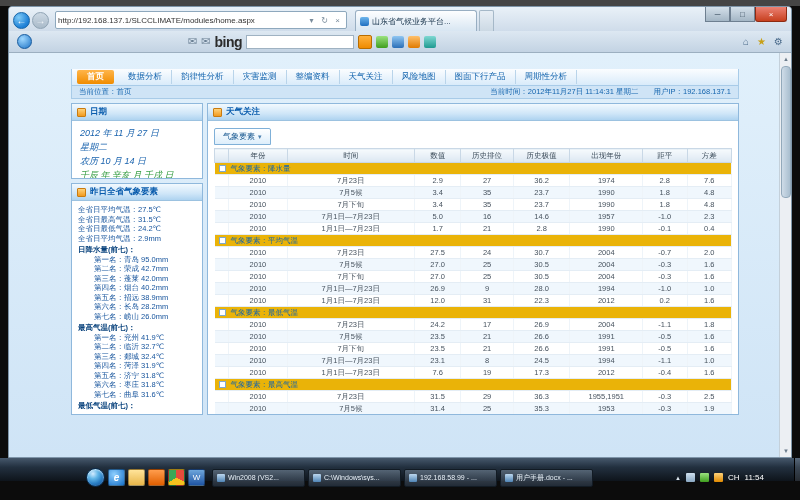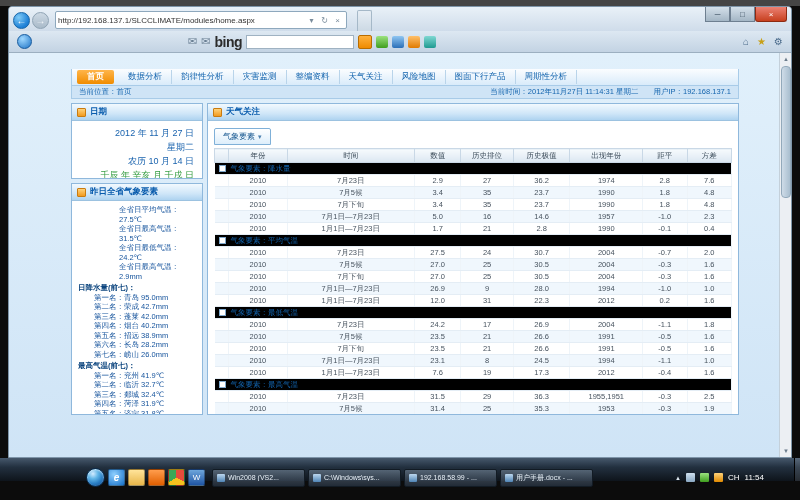--- a/index.html
+++ b/index.html
@@ -88,40 +88,40 @@
   .cols{display:flex;gap:4px;margin-top:4px;height:312px;}
   .sidebar{width:132px;display:flex;flex-direction:column;gap:4px;flex:none;}
   .main{flex:1;min-width:0;}
   .panel{background:#fff;border:1px solid #8fb8dc;display:flex;flex-direction:column;overflow:hidden;}
   .panel-hd{height:17px;flex:none;background:linear-gradient(#f2f9fe,#cfe6f8 60%,#aed3f0);
             border-bottom:1px solid #9cc2e0;display:flex;align-items:center;gap:4px;padding:0 5px;
             font-size:8.5px;font-weight:bold;color:#0a5cad;}
   .hd-ico{width:9px;height:9px;background:linear-gradient(#ffd27a,#f29a1e);border:1px solid #c97b10;border-radius:1px;flex:none;}
   .date-panel{height:76px;flex:none;}
   .date-body{padding:5px 8px;}
-  .dline{font-size:9px;line-height:14px;color:#1a63ae;text-align:right;}
+  .dline{font-size:9px;line-height:14px;color:#1a63ae;text-align:left;font-style:italic;}
   .dline.green{color:#2f9a3c;}
   .stats-panel{flex:1;}
   .stats-body{padding:4px 6px;overflow:hidden;font-size:7.5px;line-height:9.5px;}
-  .sline{color:#15539c;margin-left:41px;}
+  .sline{color:#15539c;}
   .sghead{color:#0b447e;font-weight:bold;margin-top:2px;}
   .sitem{padding-left:16px;color:#15539c;}
   
   .main-panel{height:312px;}
   .main-body{padding:4px 6px;overflow:hidden;}
   .filter-btn{display:inline-flex;align-items:center;gap:3px;border:1px solid #7fb0d8;
               background:linear-gradient(#ffffff,#ddeefb);font-size:8px;color:#15568f;
               padding:2px 8px;border-radius:2px 2px 0 0;cursor:pointer;}
   .filter-btn .car::before{content:"\25BE";font-size:7px;color:#4a7fae;}
   table.wt{border-collapse:collapse;width:100%;margin-top:3px;font-size:7.5px;table-layout:fixed;}
   .wt th{background:linear-gradient(#f6fafd,#dbe7f1);border:1px solid #c9d8e6;color:#3a4a58;
          font-weight:normal;height:14px;white-space:nowrap;overflow:hidden;}
   .wt td{height:12px;text-align:center;border-bottom:1px solid #e4edf5;border-right:1px solid #eef4f9;
          color:#46525e;white-space:nowrap;overflow:hidden;}
-  .wt tr.sec td{background:#000000;color:#1263ad;text-align:left;padding-left:4px;}
+  .wt tr.sec td{background:#eab308;color:#1263ad;text-align:left;padding-left:4px;}
   .wt tr.alt td{background:#f0f7fd;}
   .sq{display:inline-block;width:7px;height:7px;border:1px solid #7fa8cc;background:#fff;
       margin-right:5px;vertical-align:-1px;cursor:pointer;}
 
   
   .taskbar{position:absolute;left:0;top:458px;width:800px;height:23px;
            background:linear-gradient(#46586c,#22303f 40%,#0e141b);display:flex;align-items:center;
            gap:3px;padding:16px 6px 0 86px;}
   .start-orb{width:19px;height:19px;border-radius:50%;flex:none;cursor:pointer;
              background:radial-gradient(circle at 35% 28%,#d4ecff 0%,#63b7e8 30%,#2a7ec4 60%,#0d3f7e 100%);
@@ -160,20 +160,24 @@
   <div class="chrome-row1">
     <div class="nav-circ back i-left"></div>
     <div class="nav-circ fwd i-right"></div>
     <div class="addr">
       <input type="text" value="http://192.168.137.1/SLCCLIMATE/modules/home.aspx" style="">
       <span class="aico i-drop"></span>
       <span class="aico i-refresh"></span>
       <span class="aico i-stop"></span>
     </div>
     <div class="tabs">
+      <div class="tab">
+        <span class="favicon"></span>
+        <span class="tab-title">山东省气候业务平台...</span>
+      </div>
       <div class="newtab"></div>
     </div>
     <div class="win-controls">
       <div class="wc i-min"></div>
       <div class="wc i-max"></div>
       <div class="wc close i-close"></div>
     </div>
   </div>
 
   <div class="chrome-row2">
@@ -235,21 +239,21 @@
             </div>
             <div class="panel stats-panel">
               <div class="panel-hd">
                 <span class="hd-ico"></span>
                 <span>昨日全省气象要素</span>
               </div>
               <div class="stats-body">
                   <div class="sline">全省日平均气温：27.5℃</div>
                   <div class="sline">全省日最高气温：31.5℃</div>
                   <div class="sline">全省日最低气温：24.2℃</div>
-                  <div class="sline">全省日最高气温：2.9mm</div>
+                  <div class="sline">全省日平均气温：2.9mm</div>
                   <div class="sghead">日降水量(前七)：</div>
                   <div class="sitem">第一名：青岛 95.0mm</div>
                   <div class="sitem">第二名：荣成 42.7mm</div>
                   <div class="sitem">第三名：蓬莱 42.0mm</div>
                   <div class="sitem">第四名：烟台 40.2mm</div>
                   <div class="sitem">第五名：招远 38.9mm</div>
                   <div class="sitem">第六名：长岛 28.2mm</div>
                   <div class="sitem">第七名：崂山 26.0mm</div>
                   <div class="sghead">最高气温(前七)：</div>
                   <div class="sitem">第一名：兖州 41.9℃</div>

